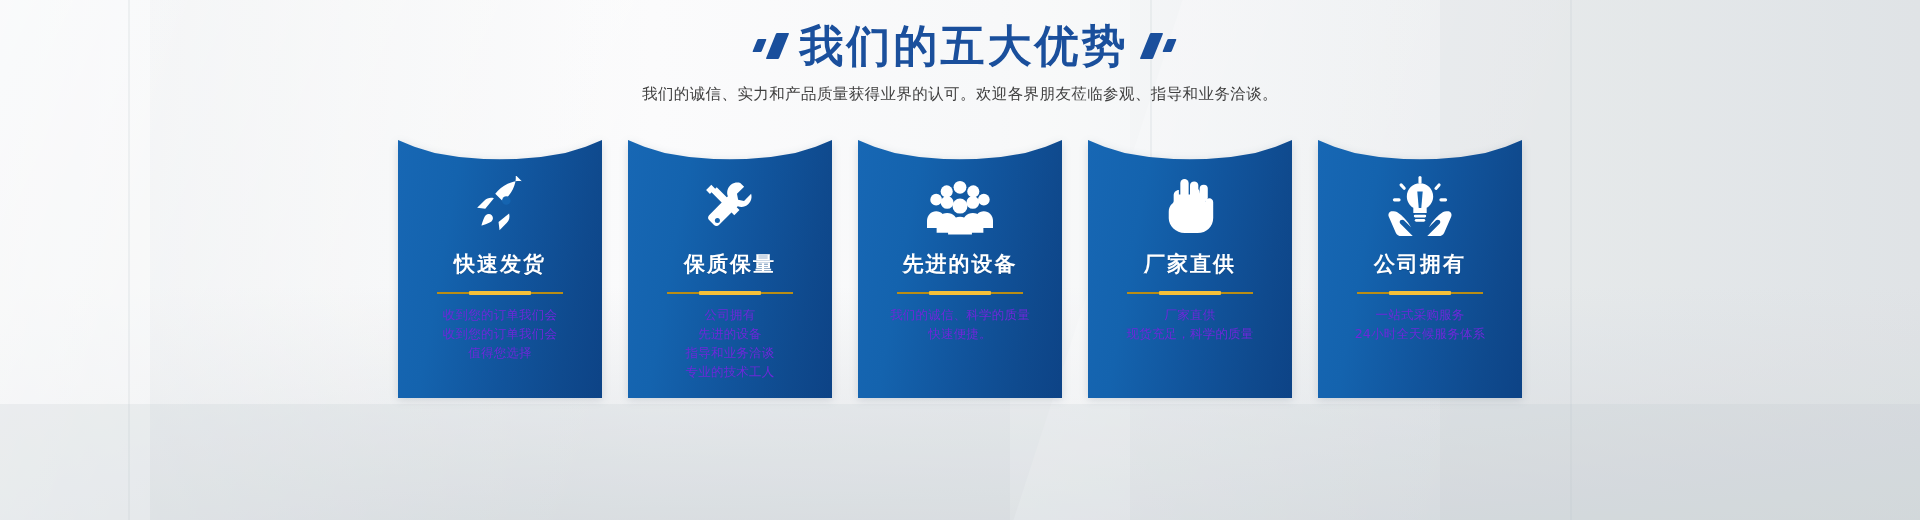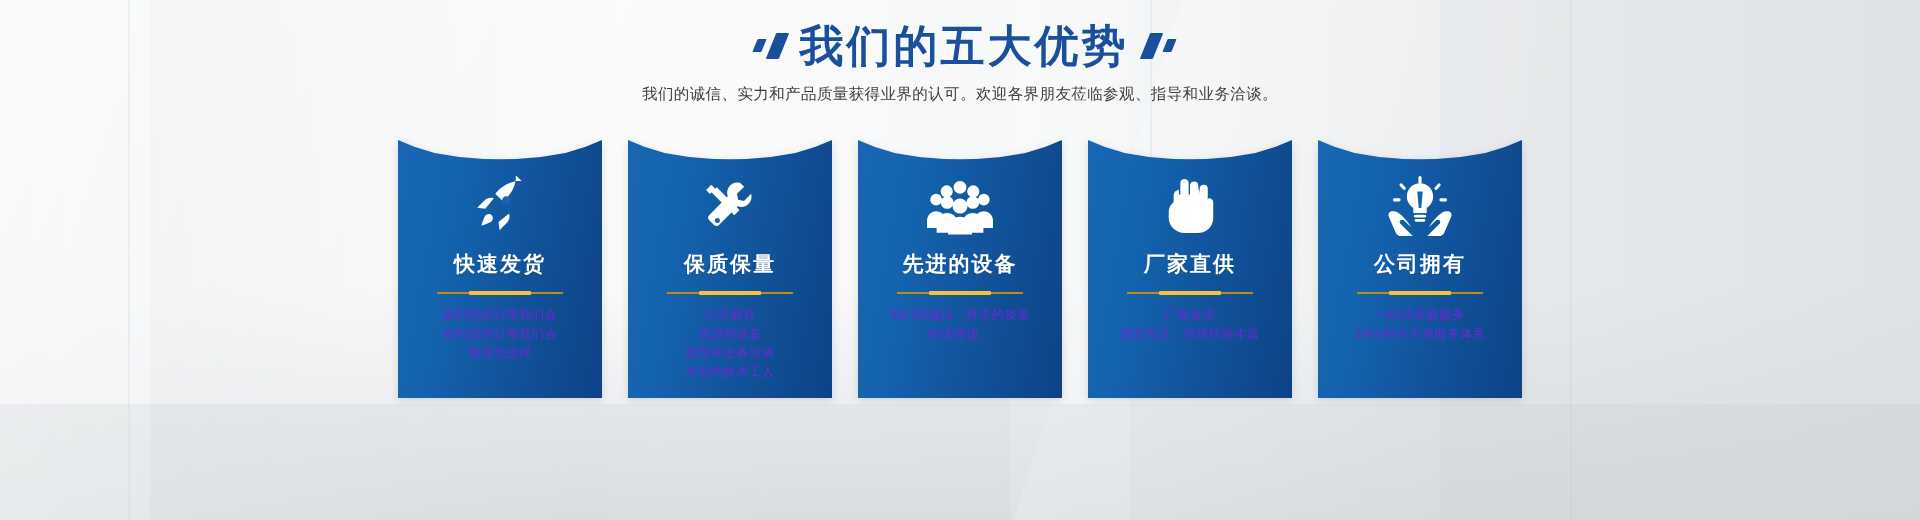--- a/index.html
+++ b/index.html
@@ -220,21 +220,21 @@
           <path d="M18.5 13.5c-3 0-5.4 2.4-5.4 5.4v5.6c0 1.3-.6 2.3-1.6 3.2-2.2 2-3.5 4.9-3.5 8.1v6.8C8 50.1 15.3 58 24.6 58h13.2C47.1 58 54 51 54 42.3V26c0-2.2-1.8-4-4-4s-4 1.8-4 4v-5.5c0-2.3-1.9-4.2-4.2-4.2-.6 0-1.2.1-1.7.4V16c0-2.4-1.9-4.3-4.3-4.3-1 0-2 .4-2.7 1V18H18.5v-4.5z"></path>
         </svg>
       </div>
       <div class="card-title">厂家直供</div>
       <div class="divider">
         <span class="dline"></span>
           <span class="dcore"></span>
       </div>
       <div class="card-desc">
         <div>厂家直供</div>
-        <div>现货充足，师傅经验丰富</div>
+        <div>现货充足，科学的质量</div>
       </div>
     </div>
   </div>
 
   <div class="card">
     <div class="card-bg"></div>
     <div class="card-inner">
       <div class="card-icon">
         <svg width="66" height="62" viewBox="0 0 68 64" fill="#fff">
           <rect x="32.4" y="0" width="3.2" height="8" rx="1.6"></rect>

